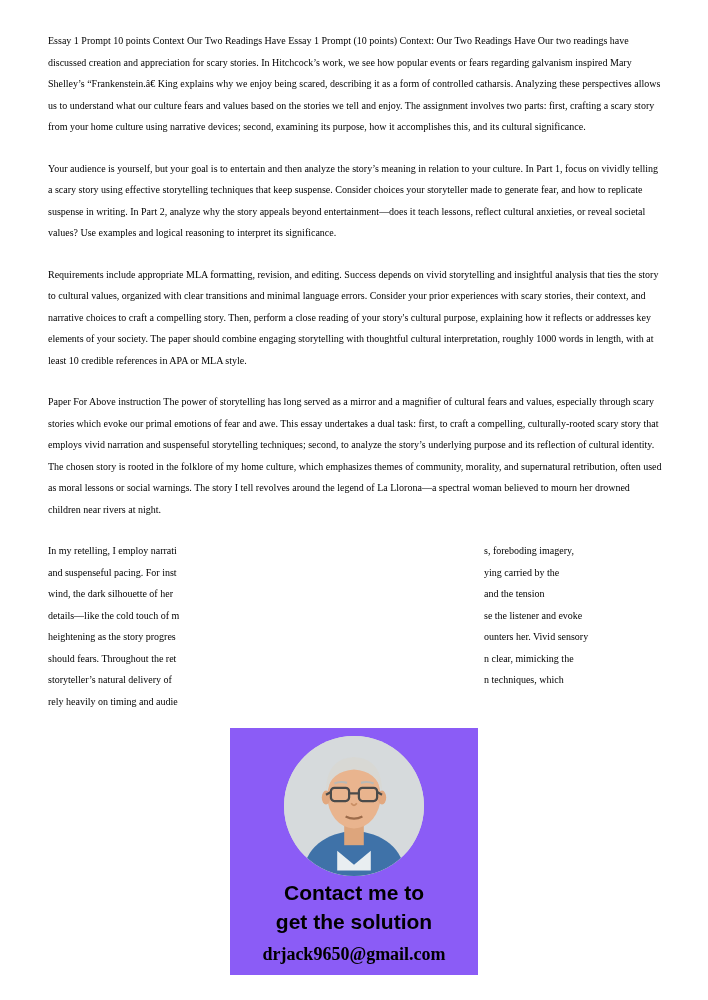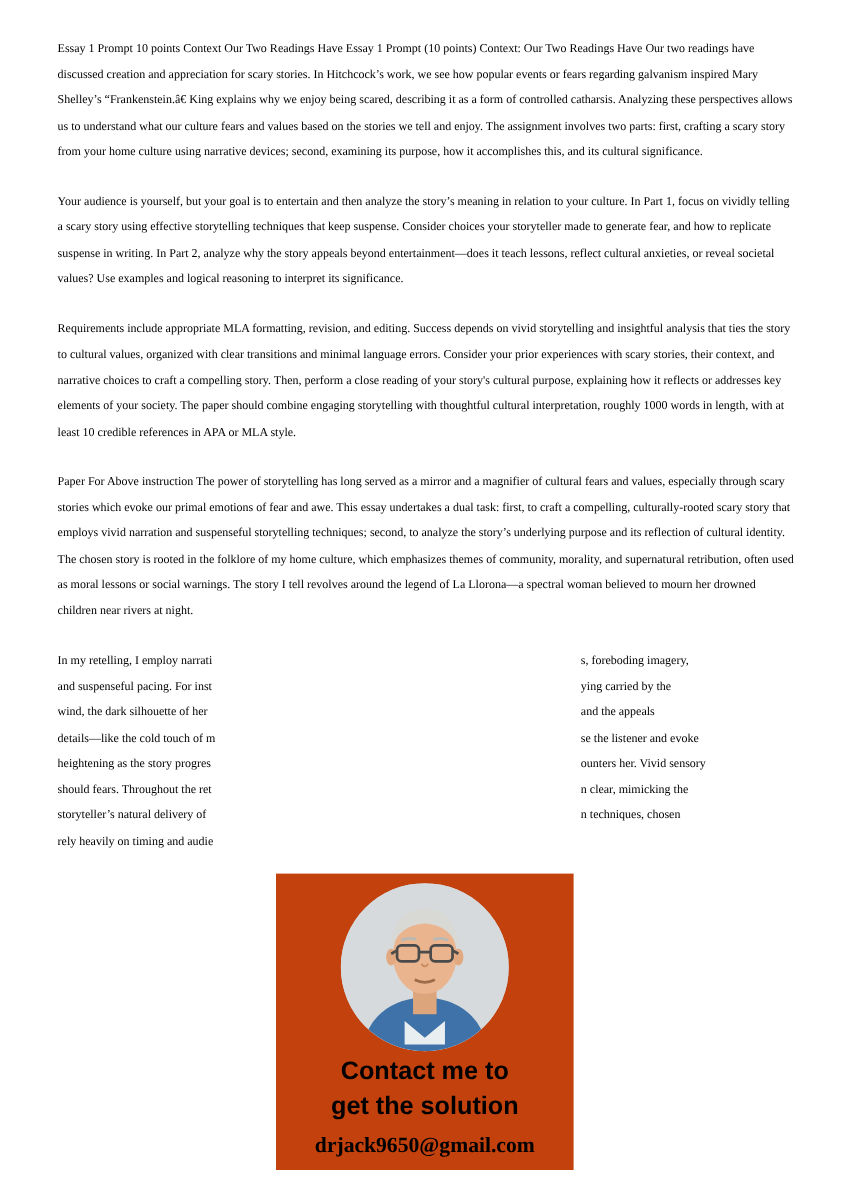--- a/index.html
+++ b/index.html
@@ -32,21 +32,21 @@
     position: absolute;
     left: 436px;
     top: 0;
   }
   .overlay {
     position: absolute;
     left: 230px;
     top: 728px;
     width: 248px;
     height: 247px;
-    background: #c2410c;
+    background: #8b5cf6;
     display: flex;
     flex-direction: column;
     align-items: center;
     box-sizing: border-box;
     z-index: 10;
   }
   .avatar {
     width: 140px;
     height: 140px;
     border-radius: 50%;
@@ -87,37 +87,37 @@
     <div class="pline">
       <span>In my retelling, I employ narrati</span>
       <span class="rfrag">s, foreboding imagery,</span>
     </div>
     <div class="pline">
       <span>and suspenseful pacing. For inst</span>
       <span class="rfrag">ying carried by the</span>
     </div>
     <div class="pline">
       <span>wind, the dark silhouette of her</span>
-      <span class="rfrag">and the appeals</span>
+      <span class="rfrag">and the tension</span>
     </div>
     <div class="pline">
       <span>details—like the cold touch of m</span>
       <span class="rfrag">se the listener and evoke</span>
     </div>
     <div class="pline">
       <span>heightening as the story progres</span>
       <span class="rfrag">ounters her. Vivid sensory</span>
     </div>
     <div class="pline">
       <span>should fears. Throughout the ret</span>
       <span class="rfrag">n clear, mimicking the</span>
     </div>
     <div class="pline">
       <span>storyteller’s natural delivery of</span>
-      <span class="rfrag">n techniques, chosen</span>
+      <span class="rfrag">n techniques, which</span>
     </div>
     <div class="pline">
       <span>rely heavily on timing and audie</span>
       <span class="rfrag"></span>
     </div>
   </div>
 </div>
 
 <div class="overlay">
   <div class="avatar">

